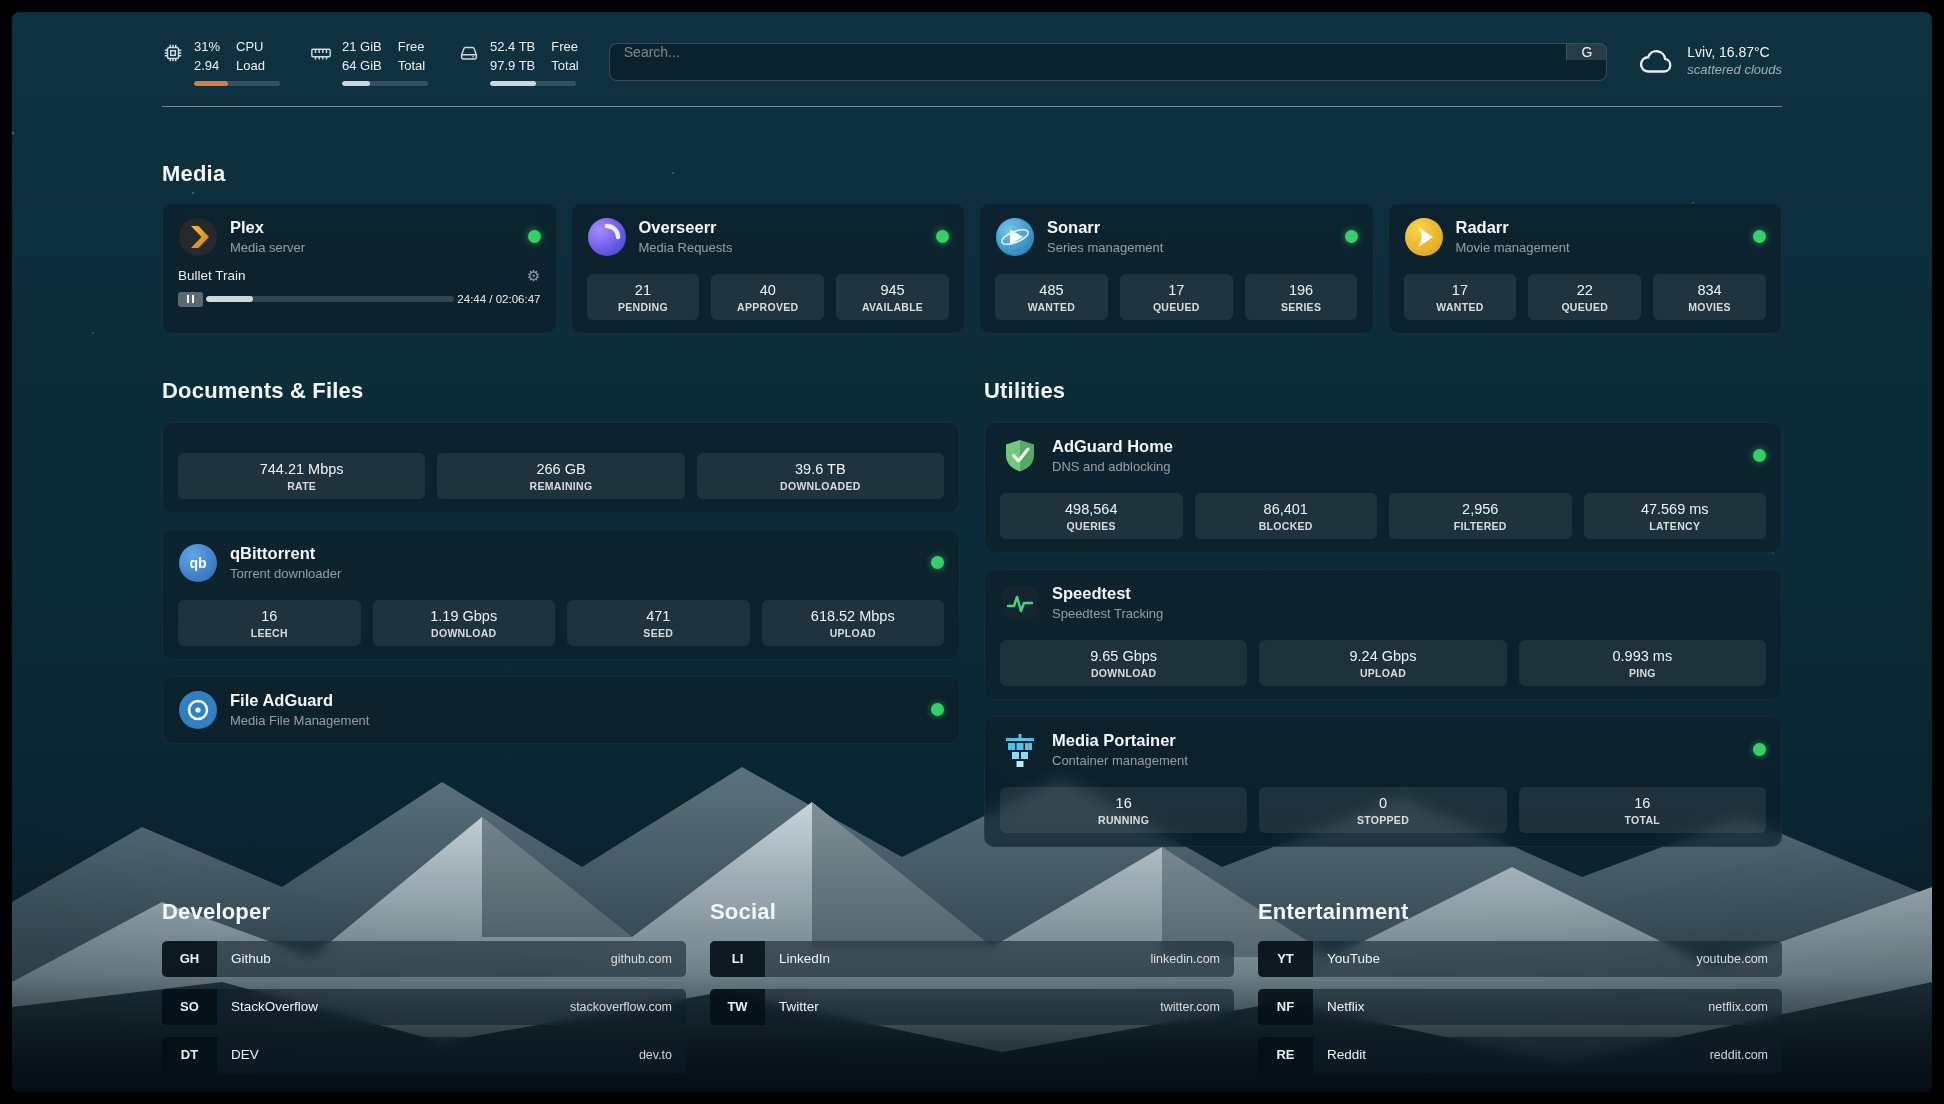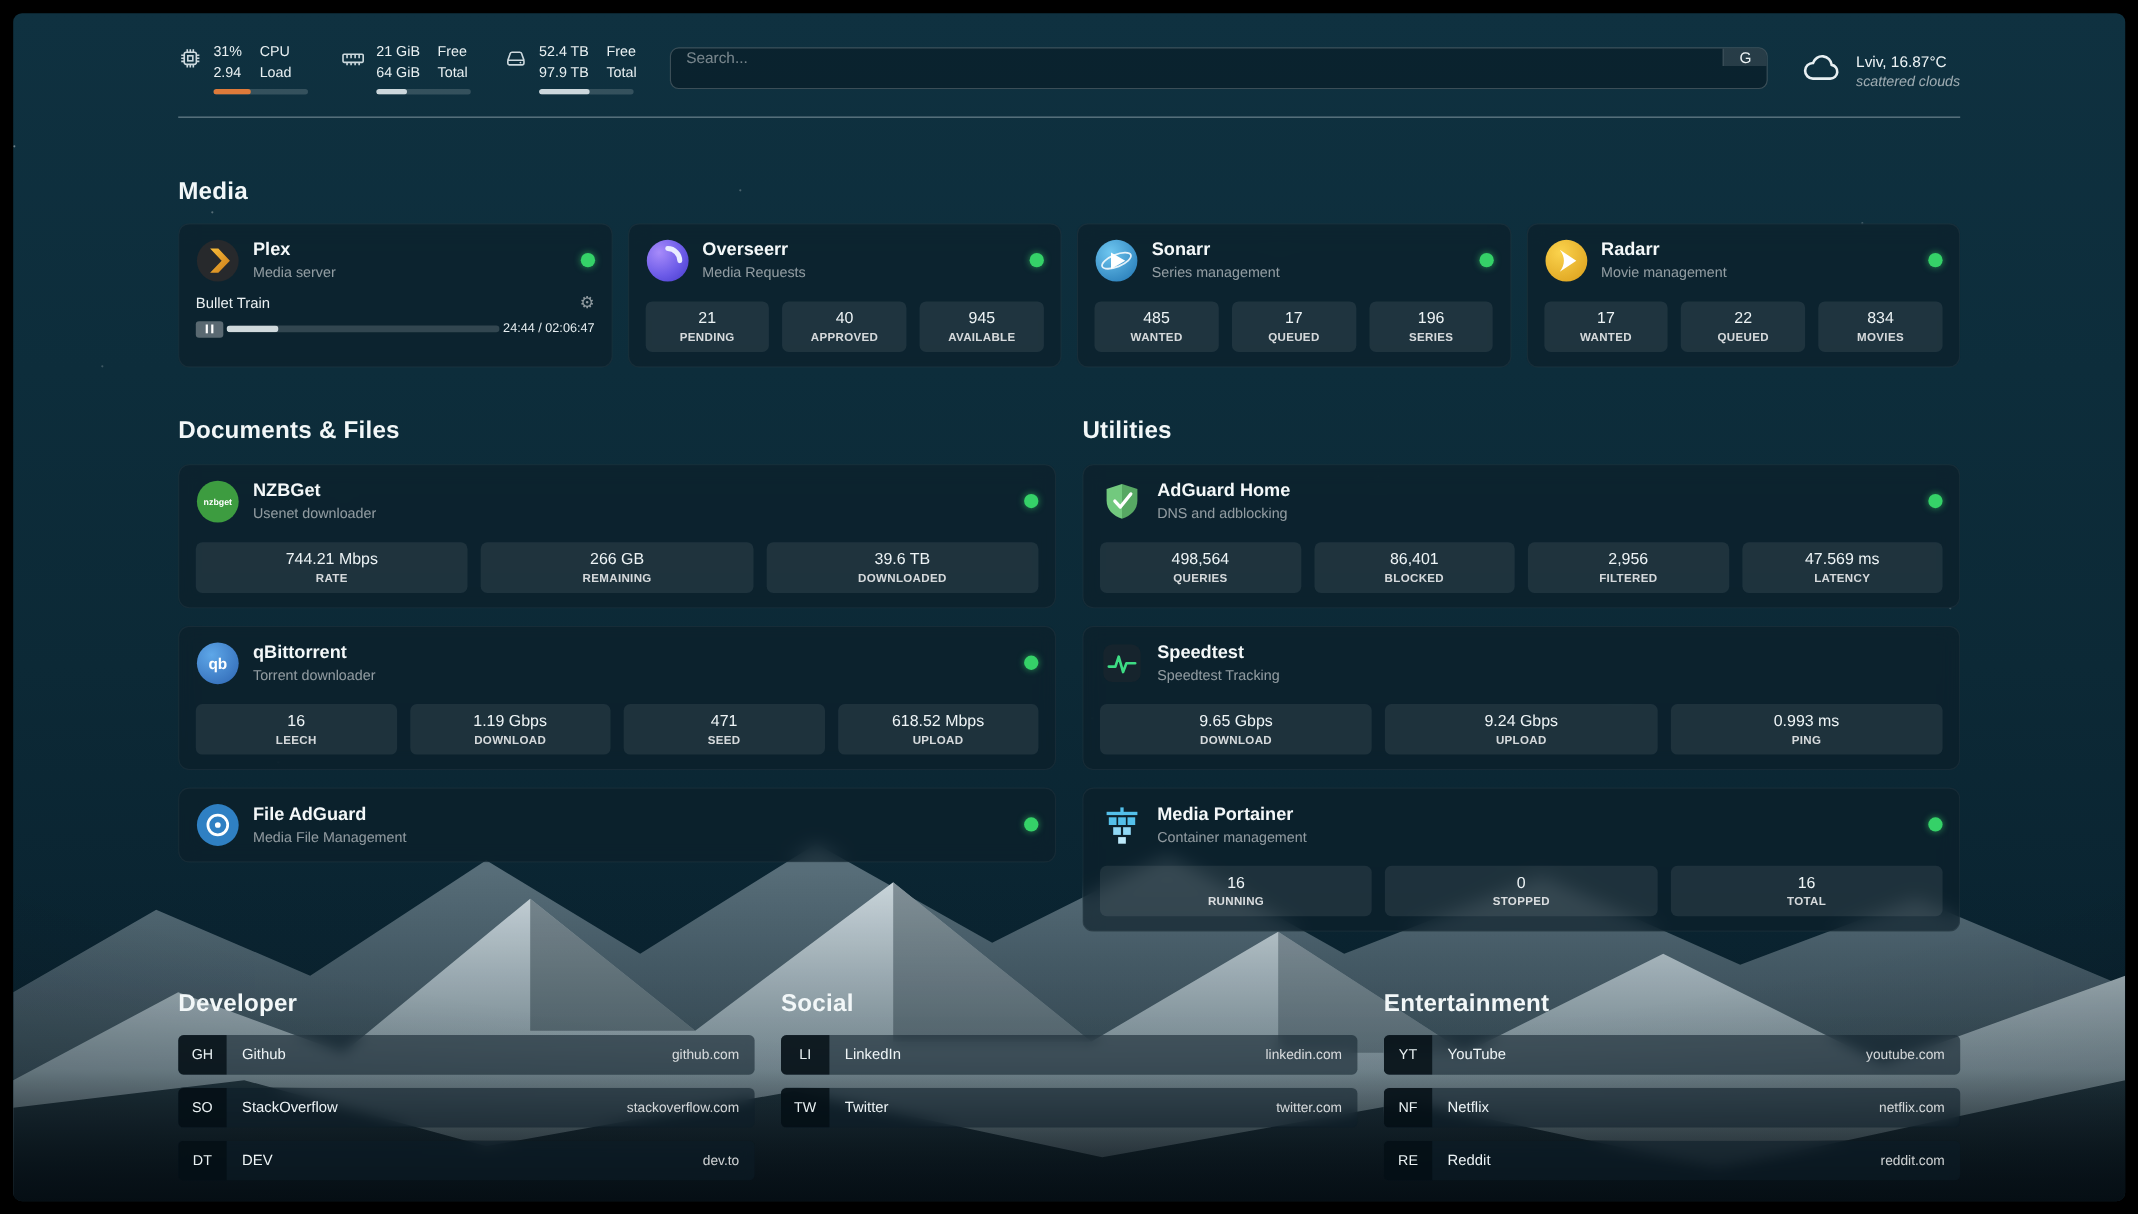--- a/index.html
+++ b/index.html
@@ -37,21 +37,21 @@
   .res-bar { margin-top:5px; width:86px; height:5px; border-radius:3px; background:rgba(255,255,255,.16); overflow:hidden; }
   .res-bar i { display:block; height:100%; border-radius:3px; background:#ccd7dc; }
   .res-bar i.cpu { background:#de7a3a; }
   .search-box { flex:1; height:38px; display:flex; align-items:flex-start; background:rgba(8,24,32,.55);
     border:1px solid rgba(255,255,255,.2); border-radius:8px; overflow:hidden; }
   .search-box input { flex:1; background:transparent; border:none; outline:none; color:#e4ecef;
     font-size:14px; padding:0 14px; font-family:inherit; }
   .search-box input::placeholder { color:rgba(255,255,255,.45); }
   .provider-btn { width:40px; display:flex; align-items:center; justify-content:center; color:#eef4f6;
     font-size:14px; background:rgba(255,255,255,.12); border-left:1px solid rgba(255,255,255,.12); cursor:pointer; }
-  .weather { display:flex; align-items:flex-end; gap:12px; flex:none; }
+  .weather { display:flex; align-items:flex-start; gap:12px; flex:none; }
   .weather-icon svg { width:38px; height:38px; display:block; color:#e8eff2; }
   .weather-loc { font-size:14px; color:#eef4f6; line-height:1.35; }
   .weather-cond { font-size:13px; color:rgba(255,255,255,.6);font-style:italic; }
   .divider { margin-top:20px; height:1px; background:rgba(215,228,233,.5); }
   
   .section-title { font-size:22px; font-weight:700; color:#f2f7f8; letter-spacing:.2px; }
   .media-title { margin:54px 0 16px; }
   .media-grid { display:grid; grid-template-columns:repeat(4,1fr); gap:14px; }
   .two-col { display:grid; grid-template-columns:1fr 1fr; gap:24px; margin-top:44px; align-items:start; }
   .col { display:flex; flex-direction:column; gap:16px; }
@@ -80,22 +80,22 @@
     background:rgba(255,255,255,.32); border-radius:3px; flex:none; cursor:pointer; }
   .pause i { width:2.5px; height:8px; background:#fff; display:block; }
   .ptrack { flex:1; height:6px; border-radius:3px; background:rgba(255,255,255,.16); overflow:hidden; }
   .ptrack i { display:block; height:100%; background:rgba(236,243,246,.85); border-radius:3px; }
   .ptime { flex:none; font-size:11.5px; color:#e7eef1; }
   
   .bm-grid { display:grid; grid-template-columns:repeat(3,1fr); gap:24px; margin-top:52px; }
   .bm-col .section-title { margin-bottom:16px; }
   .bm-row { display:flex; align-items:center; height:36px; background:rgba(12,30,40,.55); border-radius:5px;
     margin-bottom:12px; overflow:hidden; backdrop-filter:blur(6px); cursor:pointer; }
-  .bm-abbr { width:44px; align-self:stretch; background:rgba(4,14,20,.8); color:#e9f0f2; font-size:13px;
-    display:flex; align-items:center; justify-content:center; flex:none; }
+  .bm-abbr { width:55px; align-self:stretch; background:rgba(4,14,20,.8); color:#e9f0f2; font-size:13px;
+    display:flex; align-items:center; justify-content:center; flex:none;font-weight:bold; }
   .bm-name { font-size:13.5px; color:#eef4f6; margin-left:14px; }
   .bm-url { margin-left:auto; margin-right:14px; font-size:12.5px; color:rgba(255,255,255,.8); }
 </style>
 </head>
 <body>
 
 <div class="window">
 
   <svg class="mountains" viewBox="0 0 1920 440" preserveAspectRatio="none">
     <defs>
@@ -370,33 +370,20 @@
         </div>
       </div>
     </div>
 
     <div class="two-col">
 
       <div class="col">
         <h2 class="section-title">Documents &amp; Files</h2>
 
         <div class="card">
-          <div class="card-head">
-            <span class="app-icon">
-              <svg viewBox="0 0 40 40">
-                <circle cx="20" cy="20" r="19" fill="#3d9c40"></circle>
-                <text x="20" y="23" text-anchor="middle" font-size="8" font-weight="bold" fill="#fff" font-family="Liberation Sans, sans-serif">nzbget</text>
-              </svg>
-            </span>
-            <div class="head-text">
-              <div class="app-name">NZBGet</div>
-              <div class="app-desc">Usenet downloader</div>
-            </div>
-            <span class="dot"></span>
-          </div>
           <div class="stats">
             <div class="stat">
               <div class="v">744.21 Mbps</div>
               <div class="l">RATE</div>
             </div>
             <div class="stat">
               <div class="v">266 GB</div>
               <div class="l">REMAINING</div>
             </div>
             <div class="stat">

